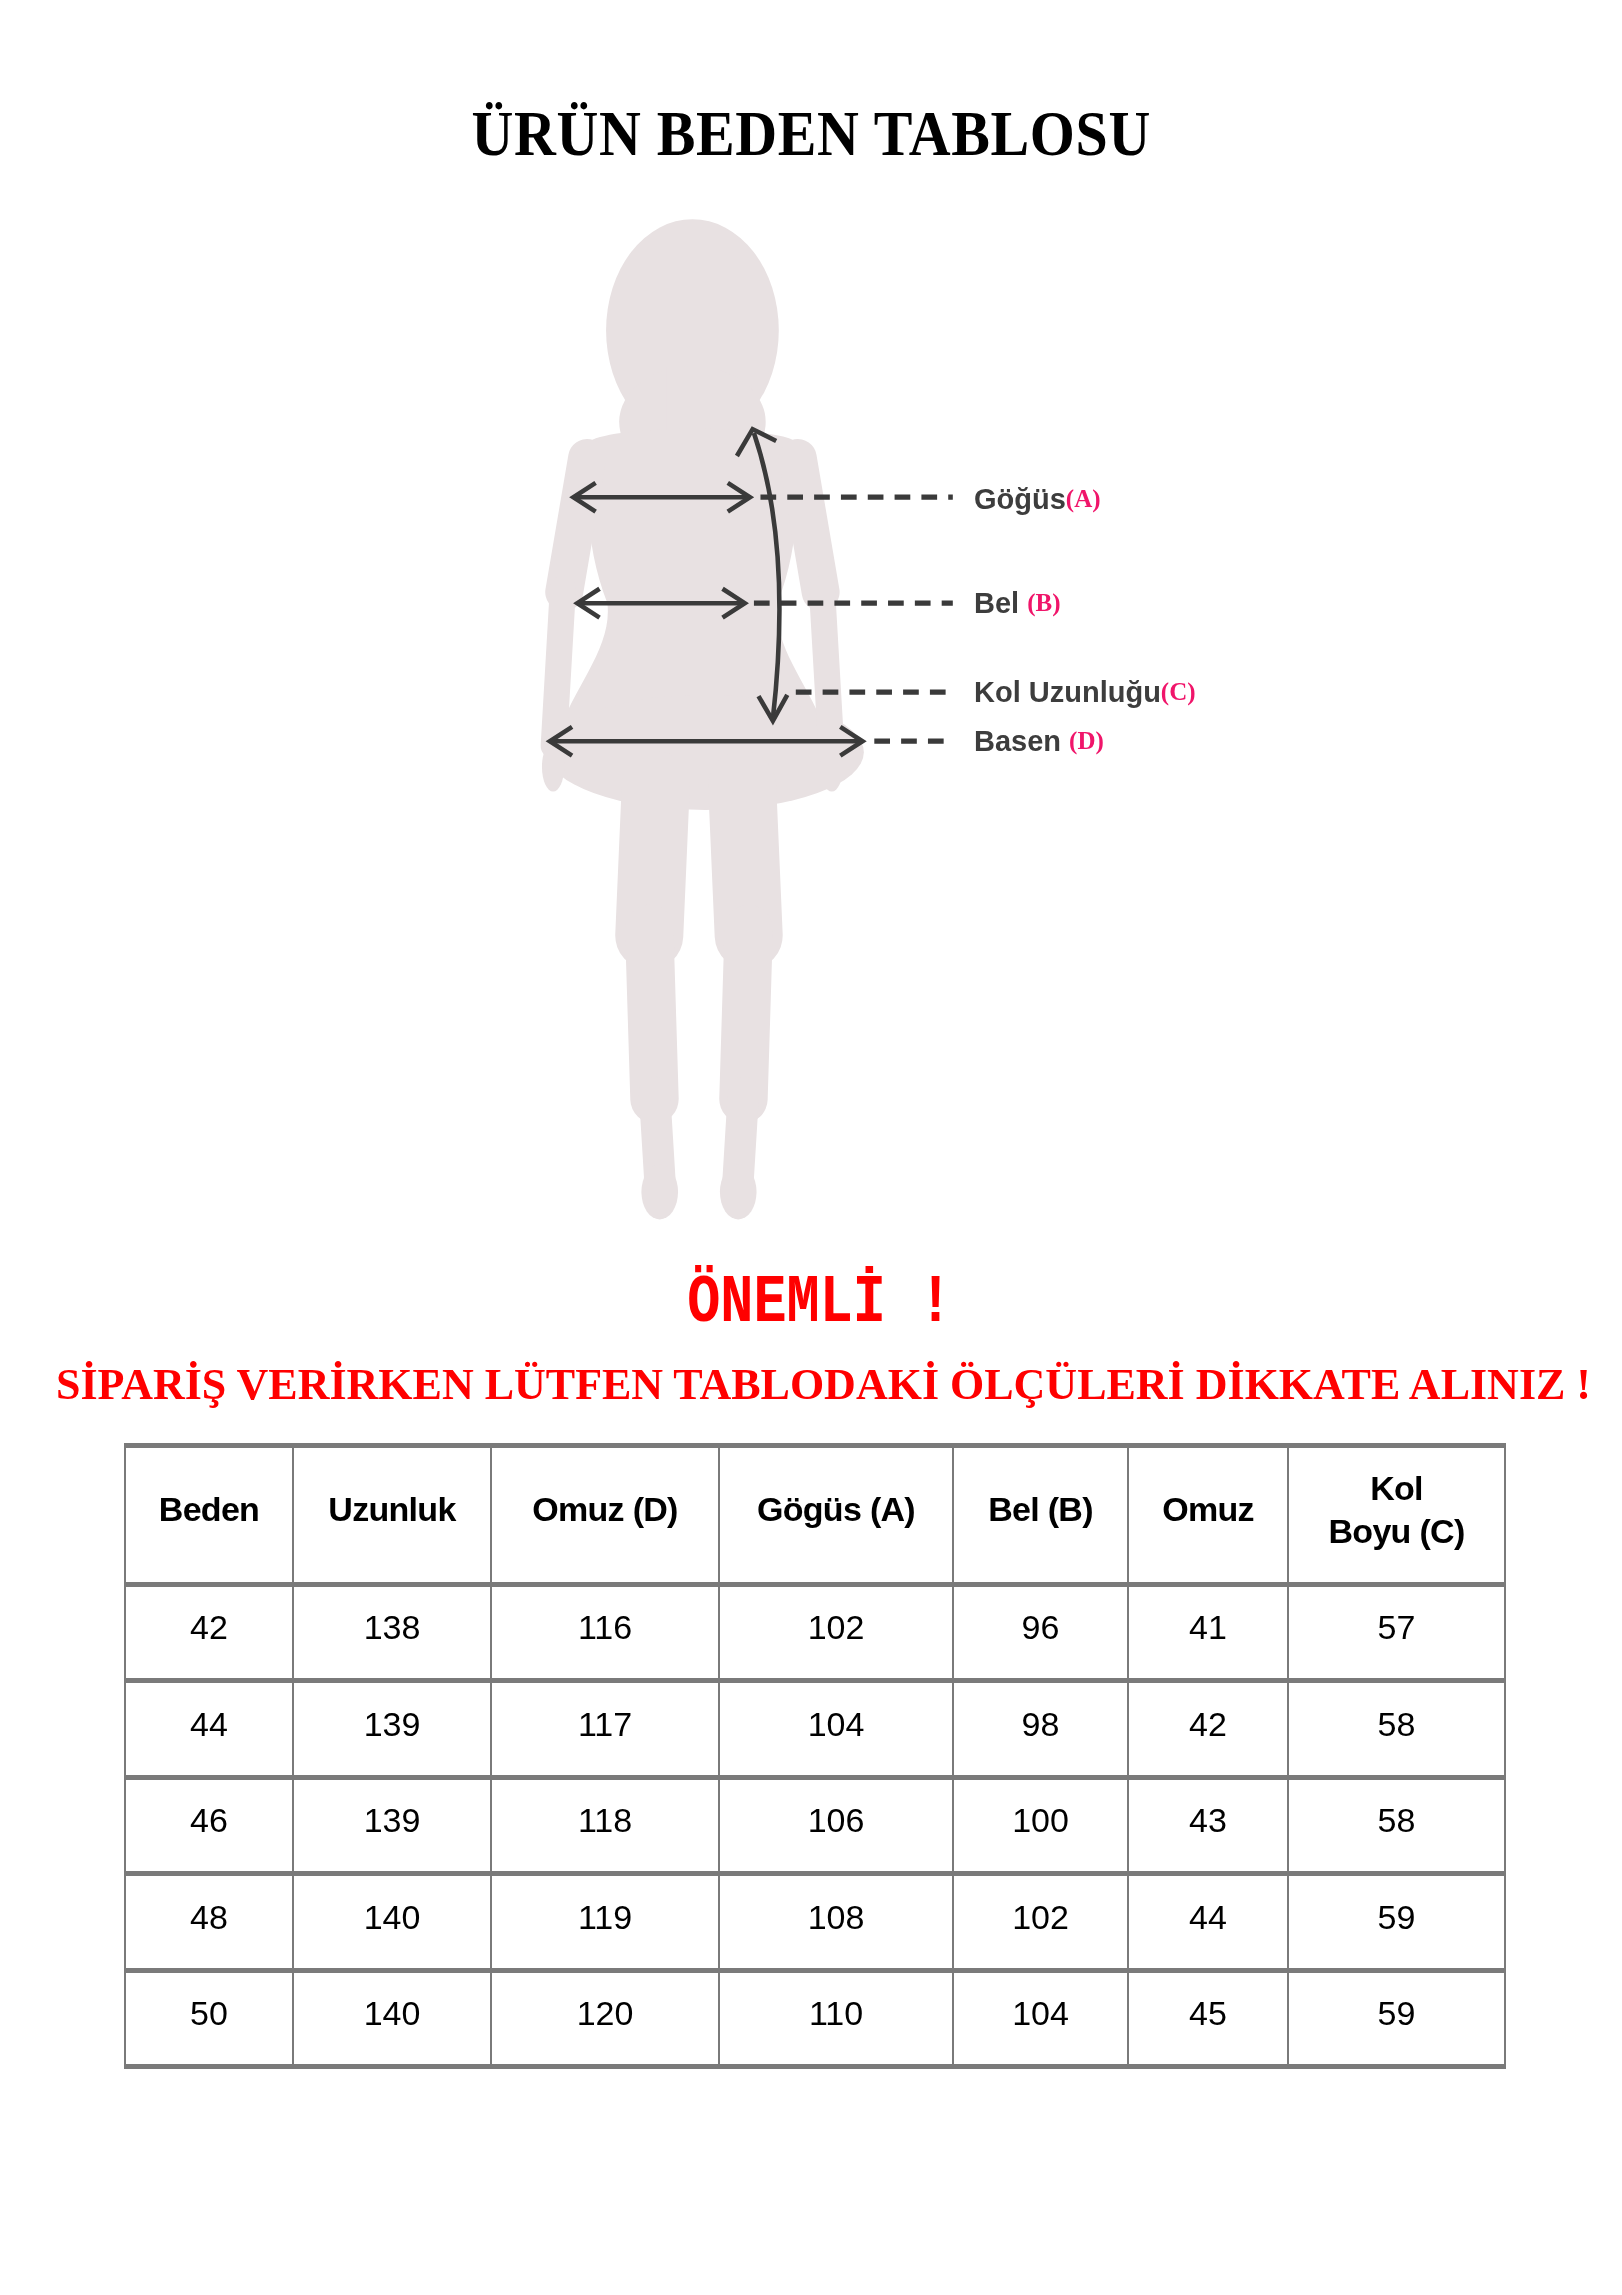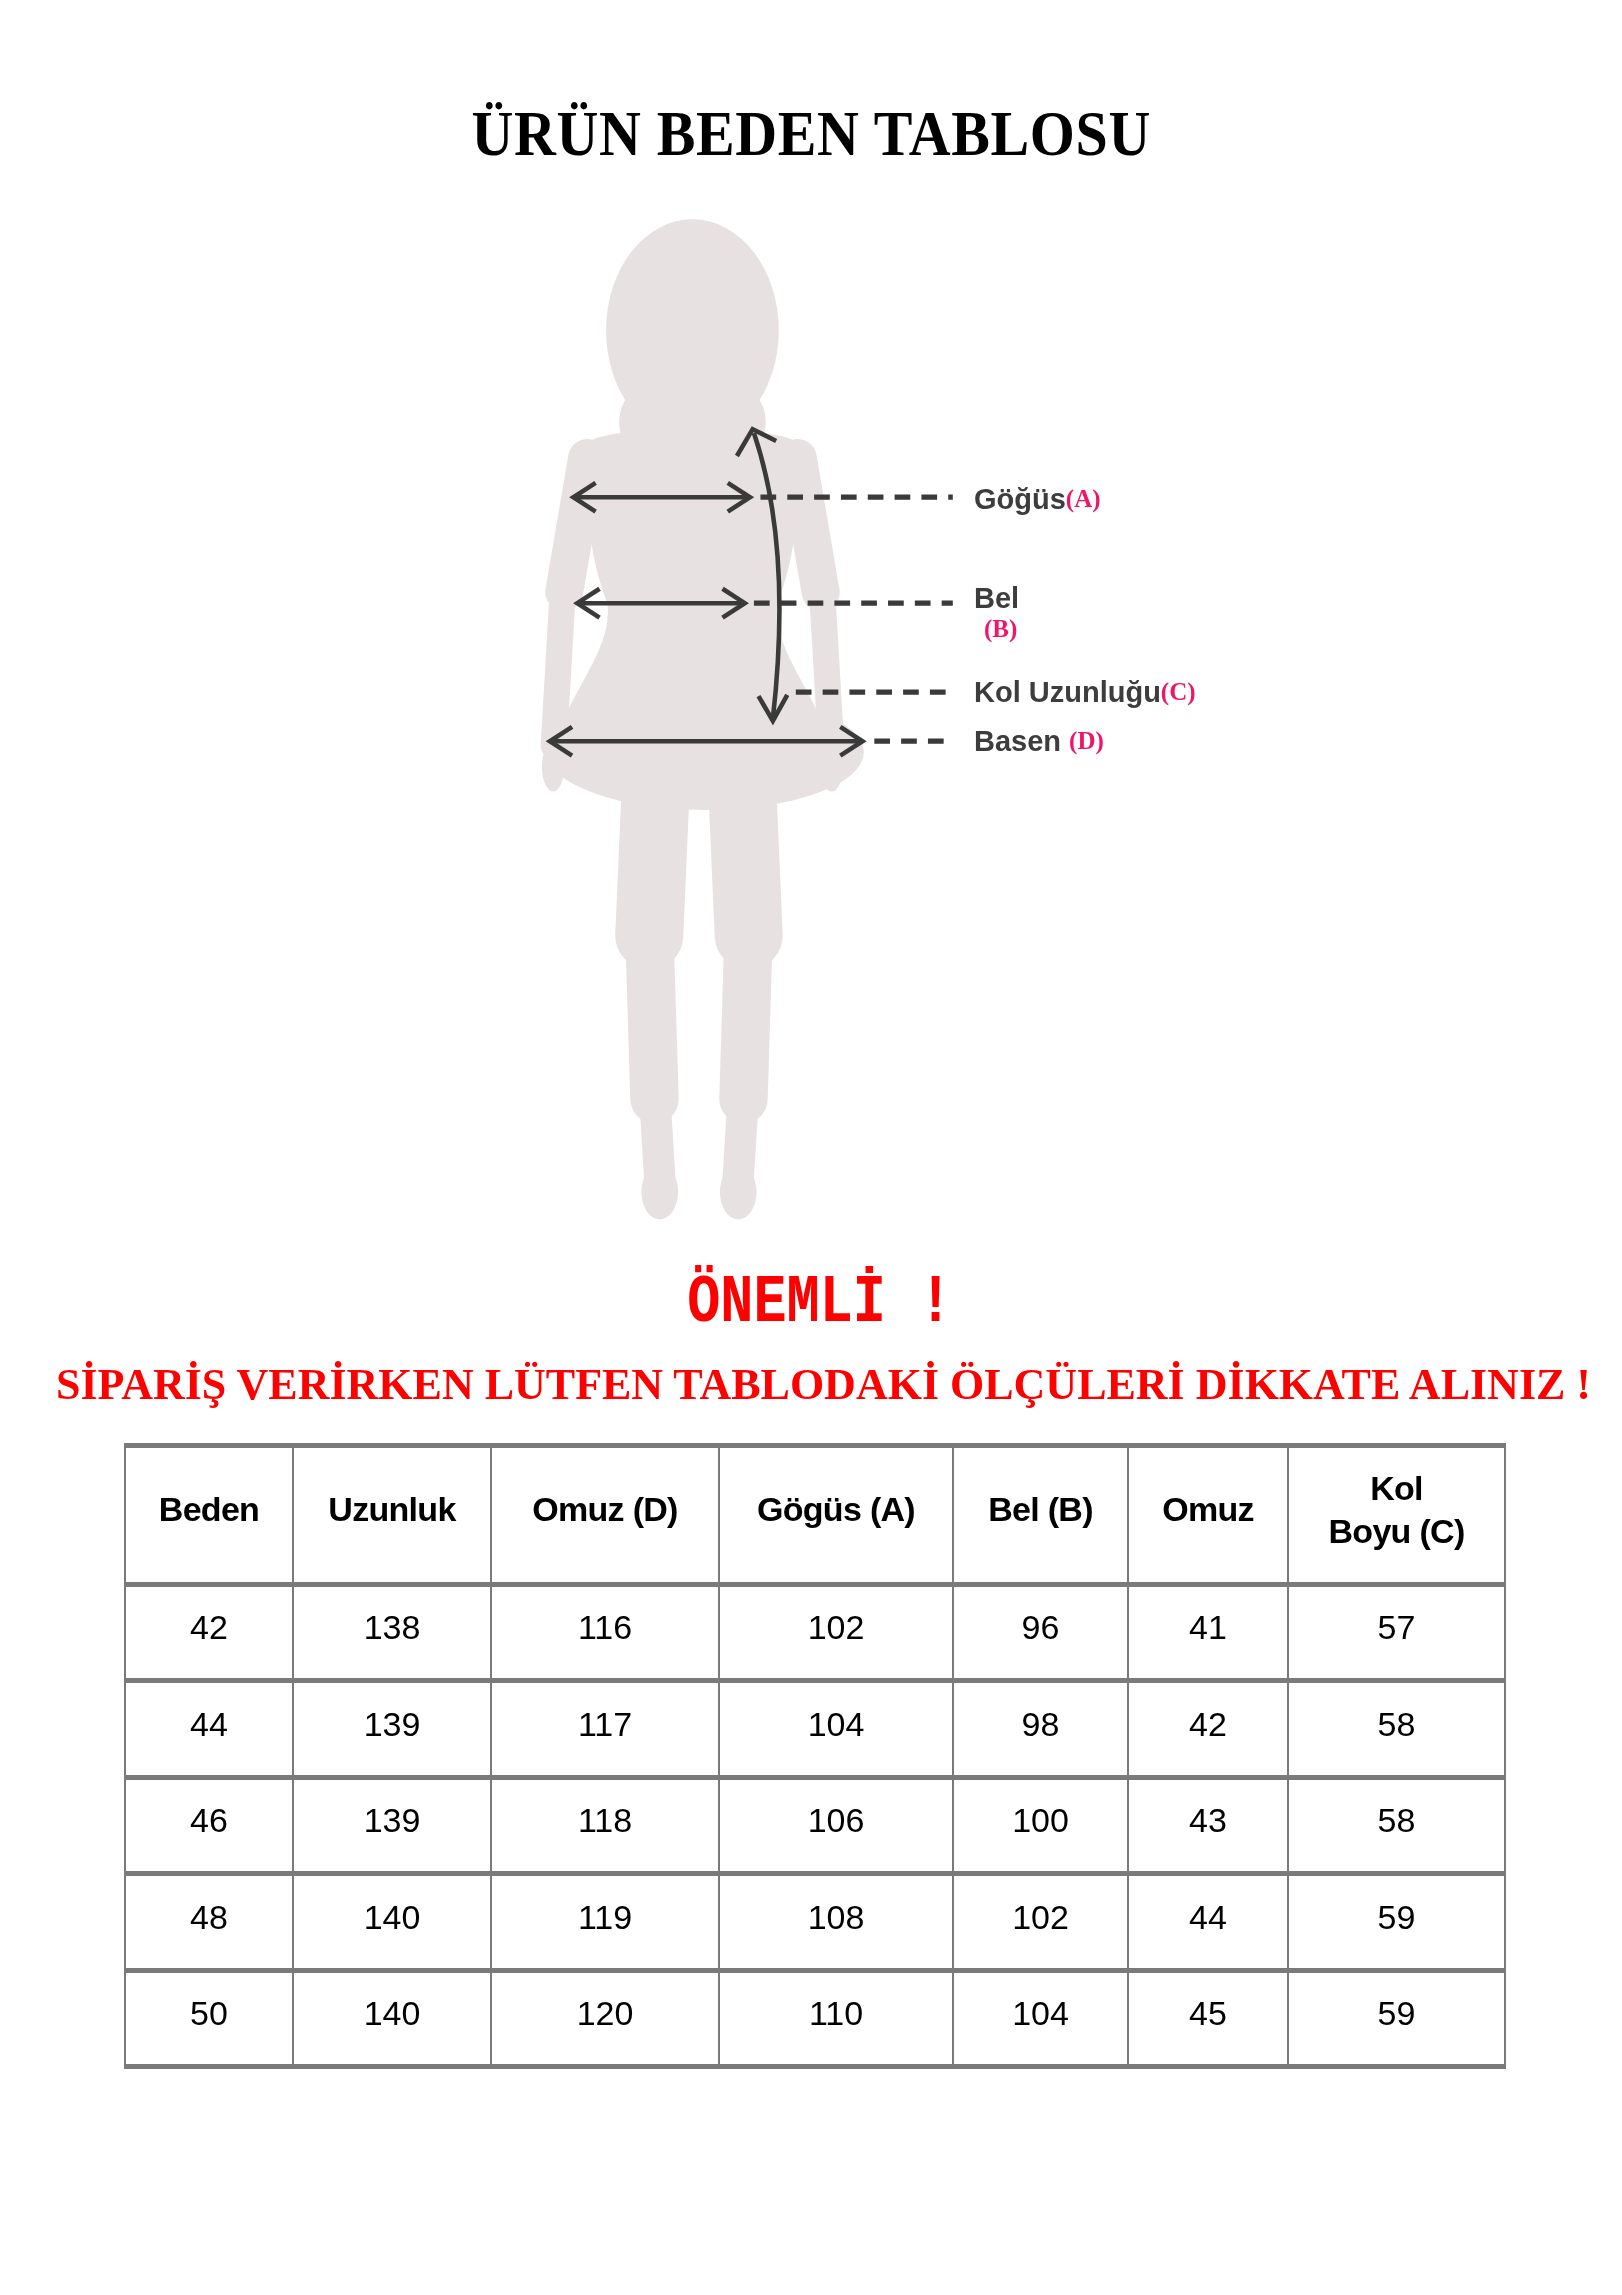--- a/index.html
+++ b/index.html
@@ -25,21 +25,21 @@
   .measure-label {
     position:absolute; left:974px; height:42px; display:flex; align-items:center;
     white-space:pre; color:#3d3d3d;
     font-family:"Liberation Sans", sans-serif; font-weight:bold; font-size:29px;
   }
   .measure-label .code {
     font-family:"Liberation Serif", serif; font-weight:bold;
     font-size:25px; color:#f0156a;
   }
   #label-chest { top:478px; }
-  #label-waist { top:582px;flex-direction:column; }
+  #label-waist { top:582px; }
   #label-arm   { top:671px; }
   #label-hip   { top:720px; }
 
   
   #important {
     position:absolute; top:1256px; left:0; width:100%; margin:8px;
     text-align:center; color:#ff0000;
     font-family:Liberation Mono, monospace; font-weight:bold; font-size:69px;
     white-space:nowrap;
   }

